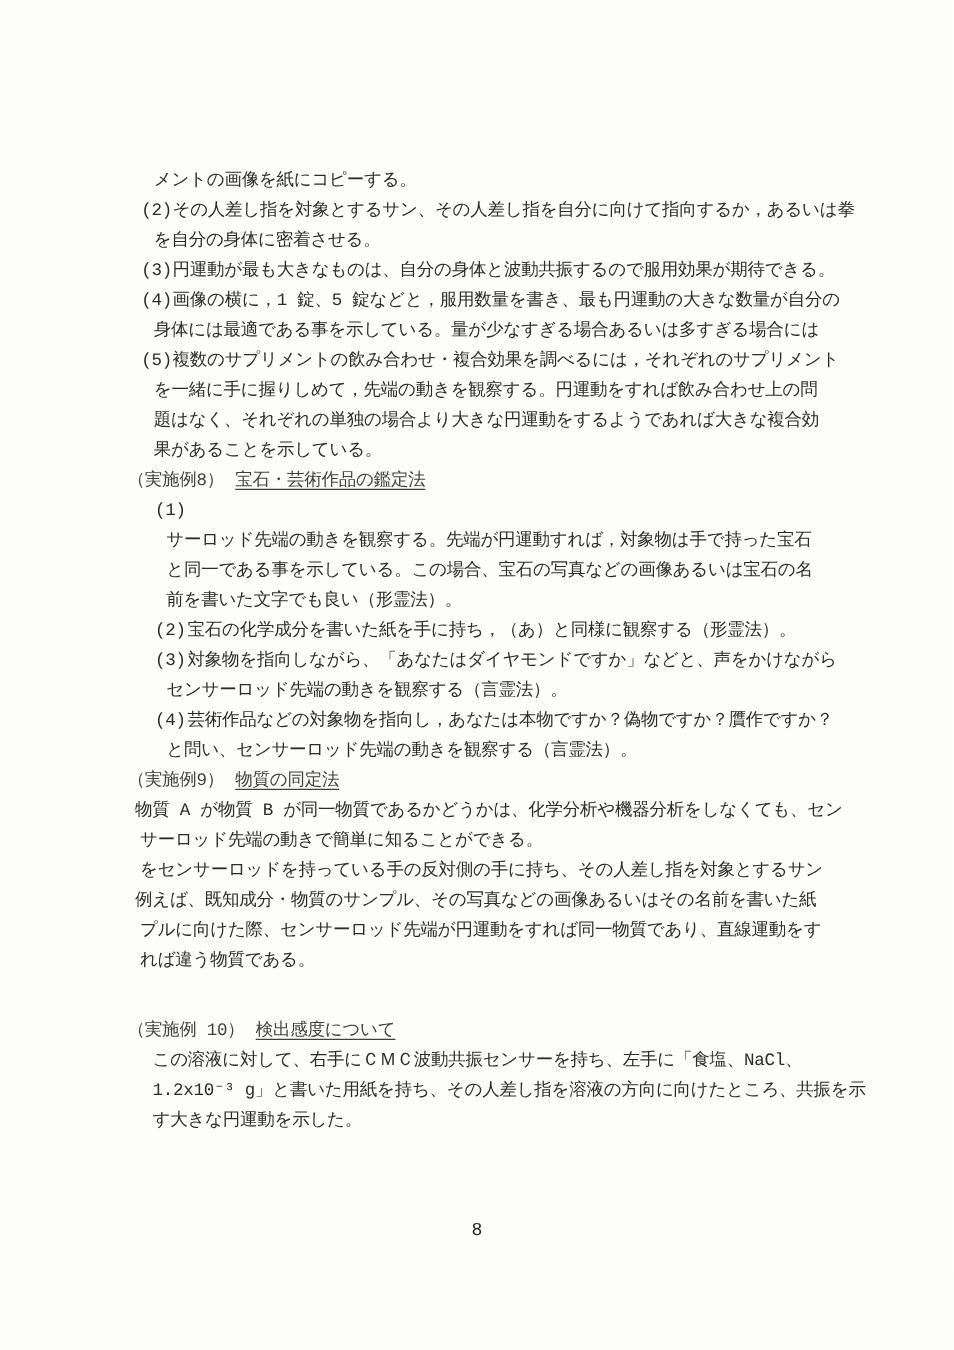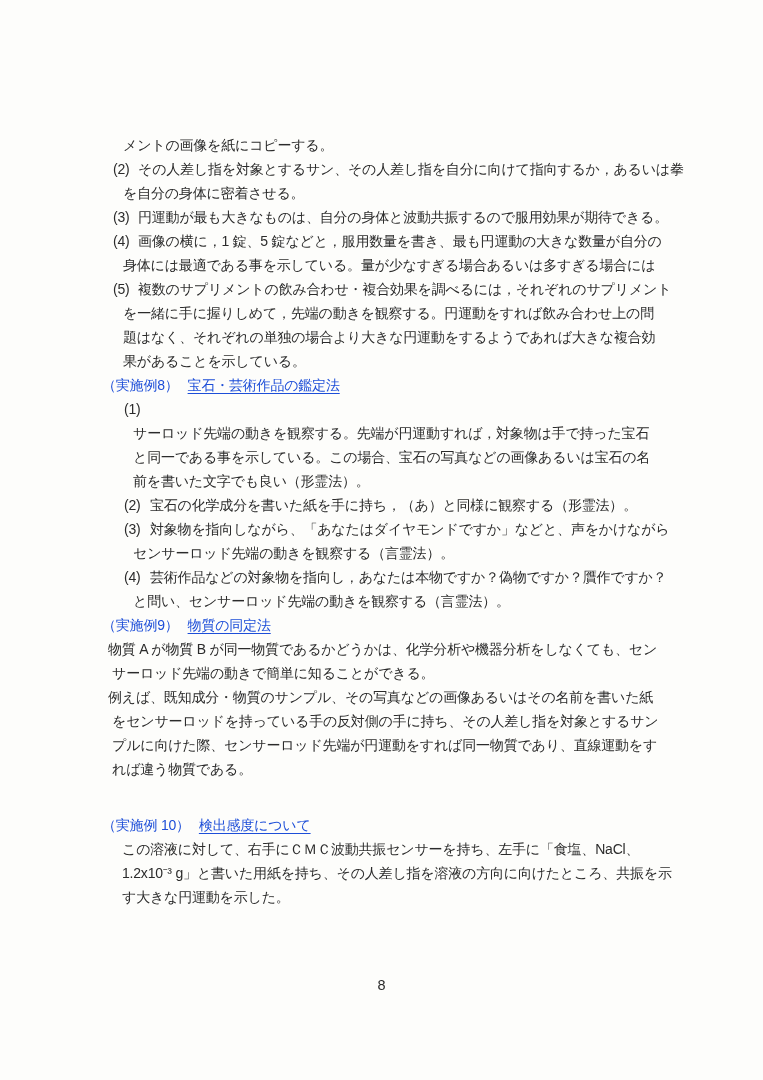--- a/index.html
+++ b/index.html
@@ -6,21 +6,21 @@
     margin: 0;
     padding: 0;
     background: #ffffff;
   }
   .page {
     position: relative;
     width: 763px;
     height: 1080px;
     background: #fdfdfb;
     overflow: hidden;
-    font-family: Liberation Sans, sans-serif;
+    font-family: Liberation Mono, monospace;
     color: #2b2b2b;
   }
   .content {
     position: absolute;
     left: 100px;
     top: 133px;
     width: 580px;
   }
   .ln {
     font-size: 14px;
@@ -36,21 +36,21 @@
   
   .n2 { position: relative; padding-left: 50px; }
   .n2 .num { position: absolute; left: 24px; }
   .c2 { padding-left: 33px; }
   
   .p  { padding-left: 8px; }
   .pc { padding-left: 12px; }
   
   .p10 { padding-left: 22px; }
   
-  .h { color: #1d4ed8; padding-left: 2px; }
+  .h { color: #404040; padding-left: 2px; }
   .h .hp { margin-right: 9px; }
   .h .ht {
     text-decoration: underline;
     text-decoration-thickness: 1px;
     text-underline-offset: 3px;
   }
   .gap { margin-top: 32px; }
   .pagenum {
     position: absolute;
     top: 973px;
@@ -89,22 +89,22 @@
     <div class="ln n2"><span class="num">(2)</span><span>宝石の化学成分を書いた紙を手に持ち，（あ）と同様に観察する（形霊法）。</span></div>
     <div class="ln n2"><span class="num">(3)</span><span>対象物を指向しながら、「あなたはダイヤモンドですか」などと、声をかけながら</span></div>
     <div class="ln c2"><span>センサーロッド先端の動きを観察する（言霊法）。</span></div>
     <div class="ln n2"><span class="num">(4)</span><span>芸術作品などの対象物を指向し，あなたは本物ですか？偽物ですか？贋作ですか？</span></div>
     <div class="ln c2"><span>と問い、センサーロッド先端の動きを観察する（言霊法）。</span></div>
 
     <div class="ln h"><span class="hp">（実施例9）</span><span class="ht">物質の同定法</span></div>
 
     <div class="ln p"><span>物質 A が物質 B が同一物質であるかどうかは、化学分析や機器分析をしなくても、セン</span></div>
     <div class="ln pc"><span>サーロッド先端の動きで簡単に知ることができる。</span></div>
+    <div class="ln pc"><span>をセンサーロッドを持っている手の反対側の手に持ち、その人差し指を対象とするサン</span></div>
     <div class="ln p"><span>例えば、既知成分・物質のサンプル、その写真などの画像あるいはその名前を書いた紙</span></div>
-    <div class="ln pc"><span>をセンサーロッドを持っている手の反対側の手に持ち、その人差し指を対象とするサン</span></div>
     <div class="ln pc"><span>プルに向けた際、センサーロッド先端が円運動をすれば同一物質であり、直線運動をす</span></div>
     <div class="ln pc"><span>れば違う物質である。</span></div>
 
     <div class="ln h gap"><span class="hp">（実施例 10）</span><span class="ht">検出感度について</span></div>
 
     <div class="ln p10"><span>この溶液に対して、右手にＣＭＣ波動共振センサーを持ち、左手に「食塩、NaCl、</span></div>
     <div class="ln p10"><span>1.2x10⁻³ g」と書いた用紙を持ち、その人差し指を溶液の方向に向けたところ、共振を示</span></div>
     <div class="ln p10"><span>す大きな円運動を示した。</span></div>
 
   </div>

